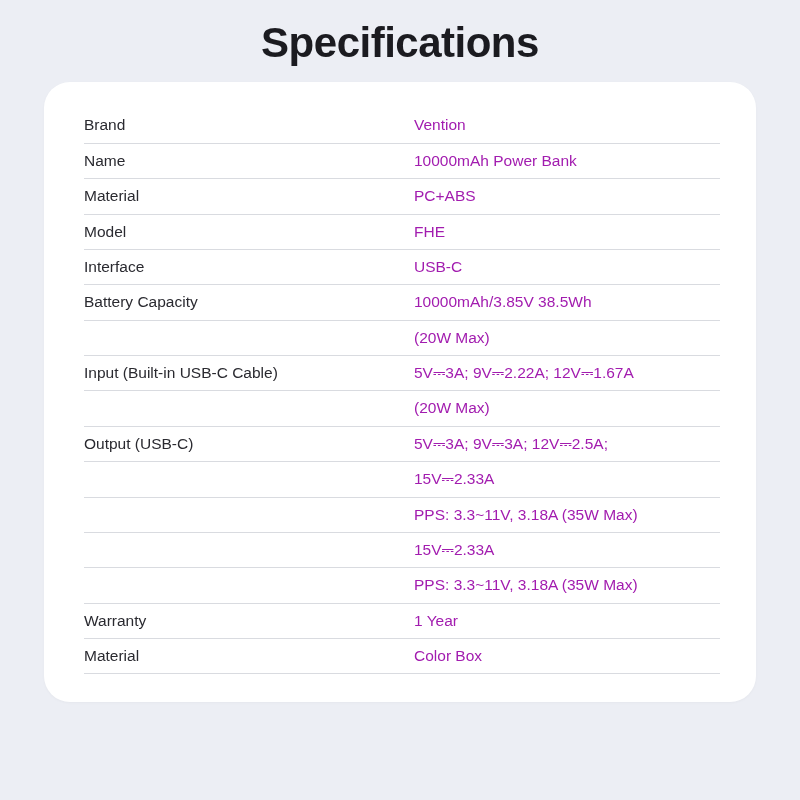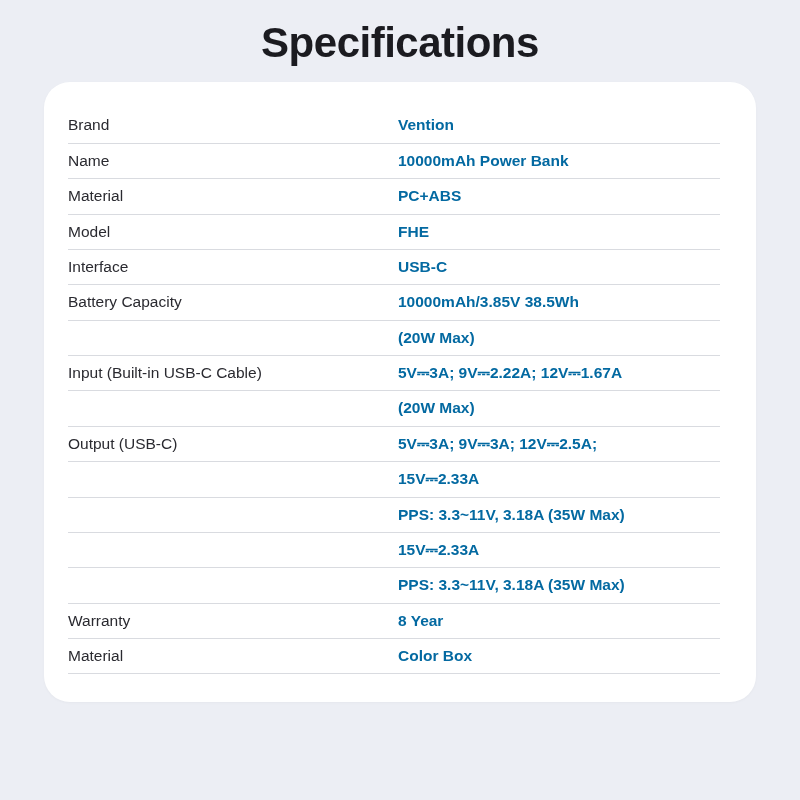--- a/index.html
+++ b/index.html
@@ -30,21 +30,21 @@
     margin-top: 18px;
     margin-bottom: 14px;
     text-align: left;
     line-height: 1.2;
   }
   .card {
     width: 712px;
     background: #ffffff;
     border-radius: 26px;
     box-sizing: border-box;
-    padding: 26px 36px 28px 24px;
+    padding: 26px 36px 28px 40px;
     box-shadow: 0 1px 3px rgba(0,0,0,0.03);
   }
   table.spec-table {
     width: 100%;
     border-collapse: collapse;
     table-layout: fixed;
   }
   table.spec-table td {
     padding: 7px 0 8px 0;
     vertical-align: top;
@@ -55,22 +55,22 @@
   table.spec-table tr:last-child td {
     border-bottom: 1px solid #d9dbe0;
   }
   td.label {
     width: 330px;
     color: #2a2a30;
     font-weight: normal;
     padding-left: 4px;
   }
   td.value {
-    color: #0369a1;
-    font-weight: bold;
+    color: #a21caf;
+    font-weight: normal;
     padding-left: 6px;
   }
   td.label-empty {
     border-bottom: 1px solid #d9dbe0;
   }
   .cont-row td.value {
     padding-top: 7px;
   }
 </style>
 </head>
@@ -132,21 +132,21 @@
           <tr class="cont-row">
             <td class="label label-empty"></td>
             <td class="value">15V⎓2.33A</td>
           </tr>
           <tr class="cont-row">
             <td class="label label-empty"></td>
             <td class="value">PPS: 3.3~11V, 3.18A (35W Max)</td>
           </tr>
           <tr>
             <td class="label">Warranty</td>
-            <td class="value">8 Year</td>
+            <td class="value">1 Year</td>
           </tr>
           <tr>
             <td class="label">Material</td>
             <td class="value">Color Box</td>
           </tr>
         </tbody>
     </table>
   </div>
 </div>
 

